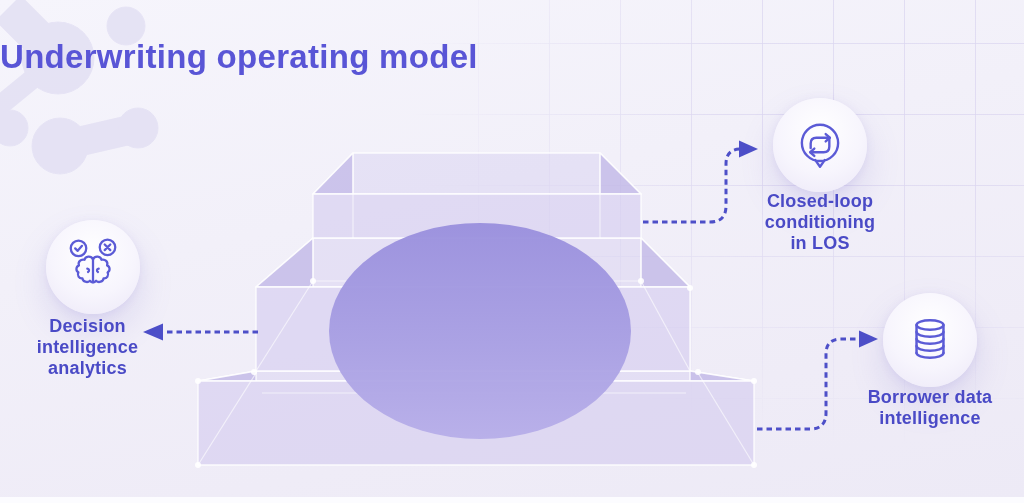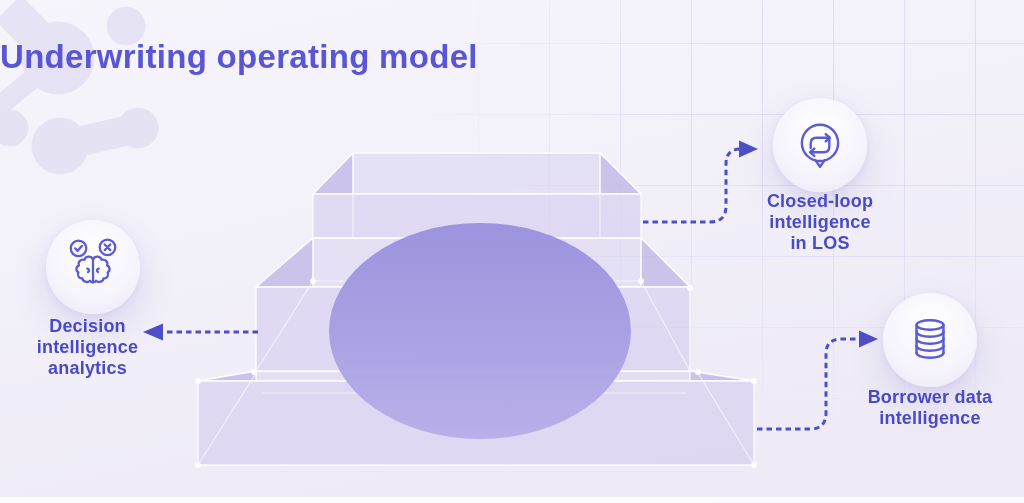--- a/index.html
+++ b/index.html
@@ -166,21 +166,21 @@
         <circle cx="28" cy="26" r="17.5"></circle>
         <path d="M23.5 42.6 L28 49 L32.5 42.6"></path>
         <path d="M19 31 V26.5 Q19 21 24.5 21 H37"></path>
         <path d="M33.5 17.5 L37.5 21 L33.5 24.5"></path>
         <path d="M37 21.5 V29.5 Q37 35 31.5 35 H19"></path>
         <path d="M22.5 31.5 L18.5 35 L22.5 38.5"></path>
       </g>
     </svg>
   </div>
   <div class="sat-label label-top-right">Closed-loop
-intelligence
+conditioning
 in LOS</div>
 
   <div class="badge badge-bottom-right">
     <svg width="58" height="58" viewBox="0 0 56 56">
       <g class="icon-stroke" stroke-width="2.4">
         <ellipse cx="28" cy="13.5" rx="13" ry="4.6"></ellipse>
         <path d="M15 13.5 V40.5"></path>
         <path d="M41 13.5 V40.5"></path>
         <path d="M15 20.3 A13 4.6 0 0 0 41 20.3"></path>
         <path d="M15 27 A13 4.6 0 0 0 41 27"></path>

